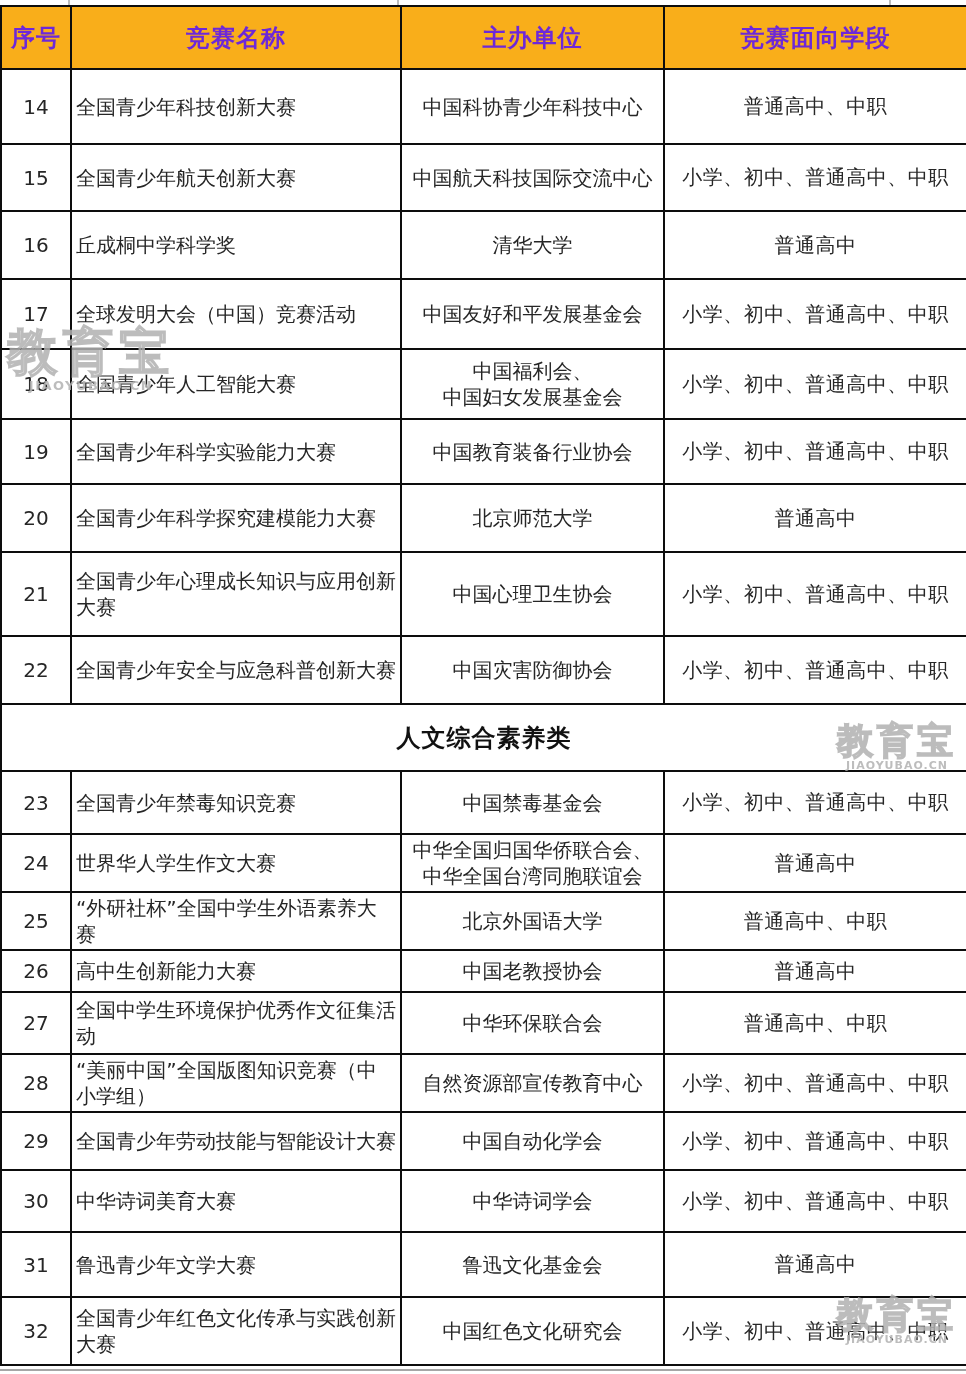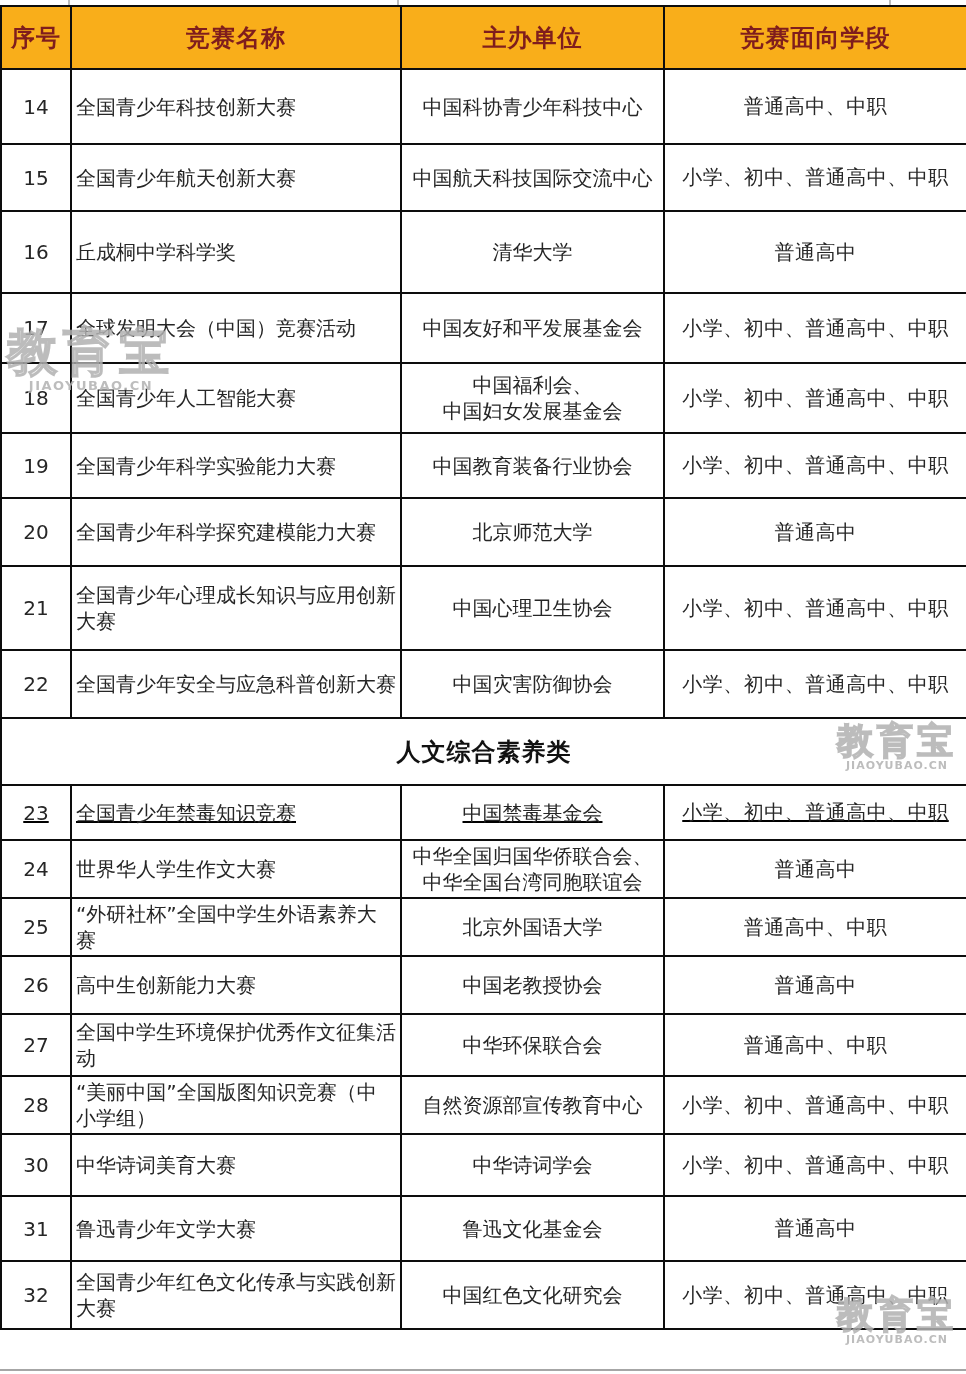--- a/index.html
+++ b/index.html
@@ -22,21 +22,21 @@
     width: 966px;
     border-collapse: collapse;
     table-layout: fixed;
   }
   table.comp th, table.comp td {
     border: 2px solid #0d0d0d;
     overflow: hidden;
   }
   thead th {
     background: #F9AE1A;
-    color: #7f1d1d;
+    color: #6d28d9;
     font-size: 24px;
     font-weight: bold;
     letter-spacing: 1px;
     text-align: center;
     height: 61px;
     padding: 0;
   }
   tbody td {
     font-size: 20px;
     color: #262626;
@@ -123,21 +123,21 @@
           <td class="cell-stage">普通高中、中职</td>
         </tr>
         <tr style="height: 67px;">
           <td class="cell-no">15</td>
           <td class="cell-name">全国青少年航天创新大赛</td>
           <td class="cell-org">
             <span class="org-line">中国航天科技国际交流中心</span>
           </td>
           <td class="cell-stage">小学、初中、普通高中、中职</td>
         </tr>
-        <tr style="height: 82px;">
+        <tr style="height: 68px;">
           <td class="cell-no">16</td>
           <td class="cell-name">丘成桐中学科学奖</td>
           <td class="cell-org">
             <span class="org-line">清华大学</span>
           </td>
           <td class="cell-stage">普通高中</td>
         </tr>
         <tr style="height: 70px;">
           <td class="cell-no">17</td>
           <td class="cell-name">全球发明大会（中国）竞赛活动</td>
@@ -183,21 +183,21 @@
           <td class="cell-no">22</td>
           <td class="cell-name">全国青少年安全与应急科普创新大赛</td>
           <td class="cell-org">
             <span class="org-line">中国灾害防御协会</span>
           </td>
           <td class="cell-stage">小学、初中、普通高中、中职</td>
         </tr>
         <tr style="height: 67px;">
           <td class="section-cell" colspan="4">人文综合素养类</td>
         </tr>
-        <tr style="height: 55px; text-decoration: underline;">
+        <tr style="height: 63px;">
           <td class="cell-no">23</td>
           <td class="cell-name">全国青少年禁毒知识竞赛</td>
           <td class="cell-org">
             <span class="org-line">中国禁毒基金会</span>
           </td>
           <td class="cell-stage">小学、初中、普通高中、中职</td>
         </tr>
         <tr style="height: 55px;">
           <td class="cell-no">24</td>
           <td class="cell-name">世界华人学生作文大赛</td>
@@ -208,41 +208,49 @@
           <td class="cell-stage">普通高中</td>
         </tr>
         <tr style="height: 57px;">
           <td class="cell-no">25</td>
           <td class="cell-name">“外研社杯”全国中学生外语素养大赛</td>
           <td class="cell-org">
             <span class="org-line">北京外国语大学</span>
           </td>
           <td class="cell-stage">普通高中、中职</td>
         </tr>
-        <tr style="height: 58px;">
+        <tr style="height: 42px;">
           <td class="cell-no">26</td>
           <td class="cell-name">高中生创新能力大赛</td>
           <td class="cell-org">
             <span class="org-line">中国老教授协会</span>
           </td>
           <td class="cell-stage">普通高中</td>
         </tr>
         <tr style="height: 62px;">
           <td class="cell-no">27</td>
           <td class="cell-name">全国中学生环境保护优秀作文征集活动</td>
           <td class="cell-org">
             <span class="org-line">中华环保联合会</span>
           </td>
           <td class="cell-stage">普通高中、中职</td>
         </tr>
         <tr style="height: 58px;">
           <td class="cell-no">28</td>
           <td class="cell-name">“美丽中国”全国版图知识竞赛（中小学组）</td>
           <td class="cell-org">
             <span class="org-line">自然资源部宣传教育中心</span>
+          </td>
+          <td class="cell-stage">小学、初中、普通高中、中职</td>
+        </tr>
+        <tr style="height: 58px;">
+          <td class="cell-no">29</td>
+          <td class="cell-name">全国青少年劳动技能与智能设计大赛</td>
+          <td class="cell-org">
+            <span class="org-line">中国自动化学会</span>
           </td>
           <td class="cell-stage">小学、初中、普通高中、中职</td>
         </tr>
         <tr style="height: 62px;">
           <td class="cell-no">30</td>
           <td class="cell-name">中华诗词美育大赛</td>
           <td class="cell-org">
             <span class="org-line">中华诗词学会</span>
           </td>
           <td class="cell-stage">小学、初中、普通高中、中职</td>

